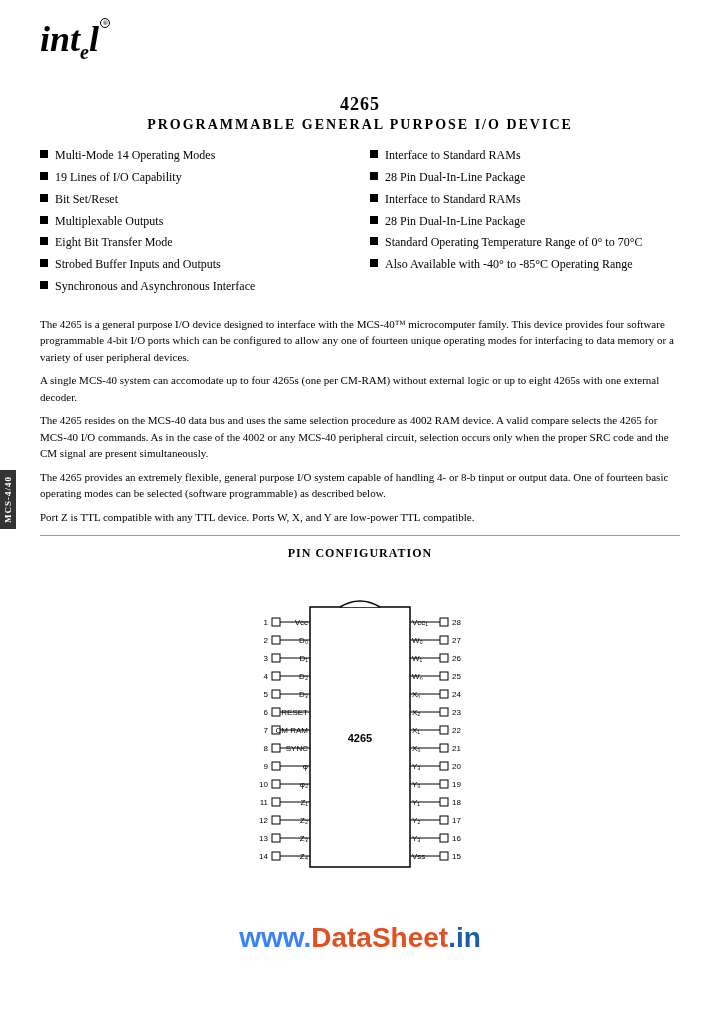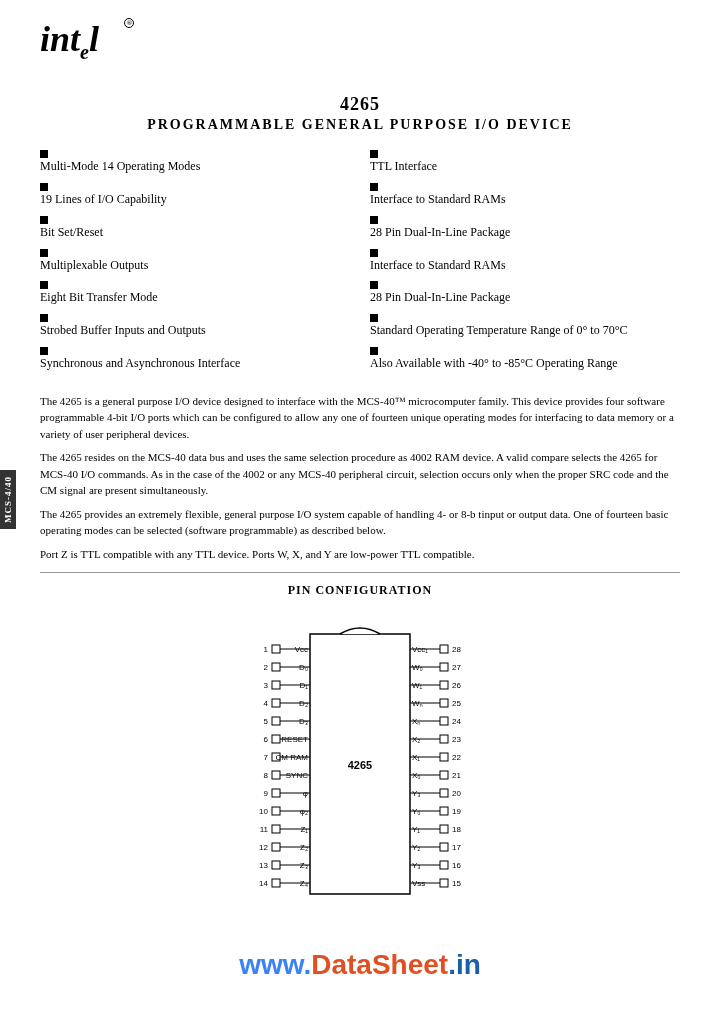--- a/index.html
+++ b/index.html
@@ -19,21 +19,20 @@
     }
     .intel-logo {
       font-family: 'Times New Roman', Times, serif;
       font-size: 32px;
       font-weight: bold;
       font-style: italic;
       letter-spacing: -1px;
       color: #000;
       display: inline-flex;
       align-items: flex-start;
-      gap: 24px;
     }
     .intel-logo .intel-text {
       font-size: 36px;
       font-weight: 900;
       font-style: italic;
       letter-spacing: 0px;
     }
     .intel-circle {
       width: 10px;
       height: 10px;
@@ -75,21 +74,20 @@
     }
     .features-col {
       flex: 1;
     }
     .feature-item {
       display: flex;
       align-items: flex-start;
       margin-bottom: 5px;
       font-size: 12px;
       line-height: 1.4;
-      flex-direction: column;
     }
     .bullet-square {
       width: 8px;
       height: 8px;
       min-width: 8px;
       background: #000;
       display: inline-block;
       margin-top: 3px;
       margin-right: 7px;
     }
@@ -129,21 +127,21 @@
     
     .pin-config-section {
       text-align: center;
       padding: 0 40px;
       margin-bottom: 10px;
     }
     .pin-config-title {
       font-size: 12px;
       font-weight: bold;
       letter-spacing: 1px;
-      margin-bottom: 6px;
+      margin-bottom: 16px;
     }
 
     
     .pin-svg {
       display: block;
       margin: 0 auto;
     }
 
     
     .footer-url {
@@ -210,24 +208,20 @@
       <span>Strobed Buffer Inputs and Outputs</span>
     </div>
     <div class="feature-item">
       <span class="bullet-square"></span>
       <span>Synchronous and Asynchronous Interface</span>
     </div>
   </div>
   <div class="features-col">
     <div class="feature-item">
       <span class="bullet-square"></span>
-      <span>TTL Interface</span>
-    </div>
-    <div class="feature-item">
-      <span class="bullet-square"></span>
       <span>Interface to Standard RAMs</span>
     </div>
     <div class="feature-item">
       <span class="bullet-square"></span>
       <span>28 Pin Dual-In-Line Package</span>
     </div>
     <div class="feature-item">
       <span class="bullet-square"></span>
       <span>Interface to Standard RAMs</span>
     </div>
@@ -243,20 +237,21 @@
       <span class="bullet-square"></span>
       <span>Also Available with -40° to -85°C Operating Range</span>
     </div>
   </div>
 </div>
 
 <div class="side-label">MCS-4/40</div>
 
 <div class="description-section">
   <p>The 4265 is a general purpose I/O device designed to interface with the MCS-40™ microcomputer family. This device provides four software programmable 4-bit I/O ports which can be configured to allow any one of fourteen unique operating modes for interfacing to data memory or a variety of user peripheral devices.</p>
+  <p>A single MCS-40 system can accomodate up to four 4265s (one per CM-RAM) without external logic or up to eight 4265s with one external decoder.</p>
   <p>The 4265 resides on the MCS-40 data bus and uses the same selection procedure as 4002 RAM device. A valid compare selects the 4265 for MCS-40 I/O commands. As in the case of the 4002 or any MCS-40 peripheral circuit, selection occurs only when the proper SRC code and the CM signal are present simultaneously.</p>
   <p>The 4265 provides an extremely flexible, general purpose I/O system capable of handling 4- or 8-b tinput or output data. One of fourteen basic operating modes can be selected (software programmable) as described below.</p>
   <p>Port Z is TTL compatible with any TTL device. Ports W, X, and Y are low-power TTL compatible.</p>
 </div>
 
 <hr class="divider">
 
 <div class="pin-config-section">
   <div class="pin-config-title">PIN CONFIGURATION</div>
 

